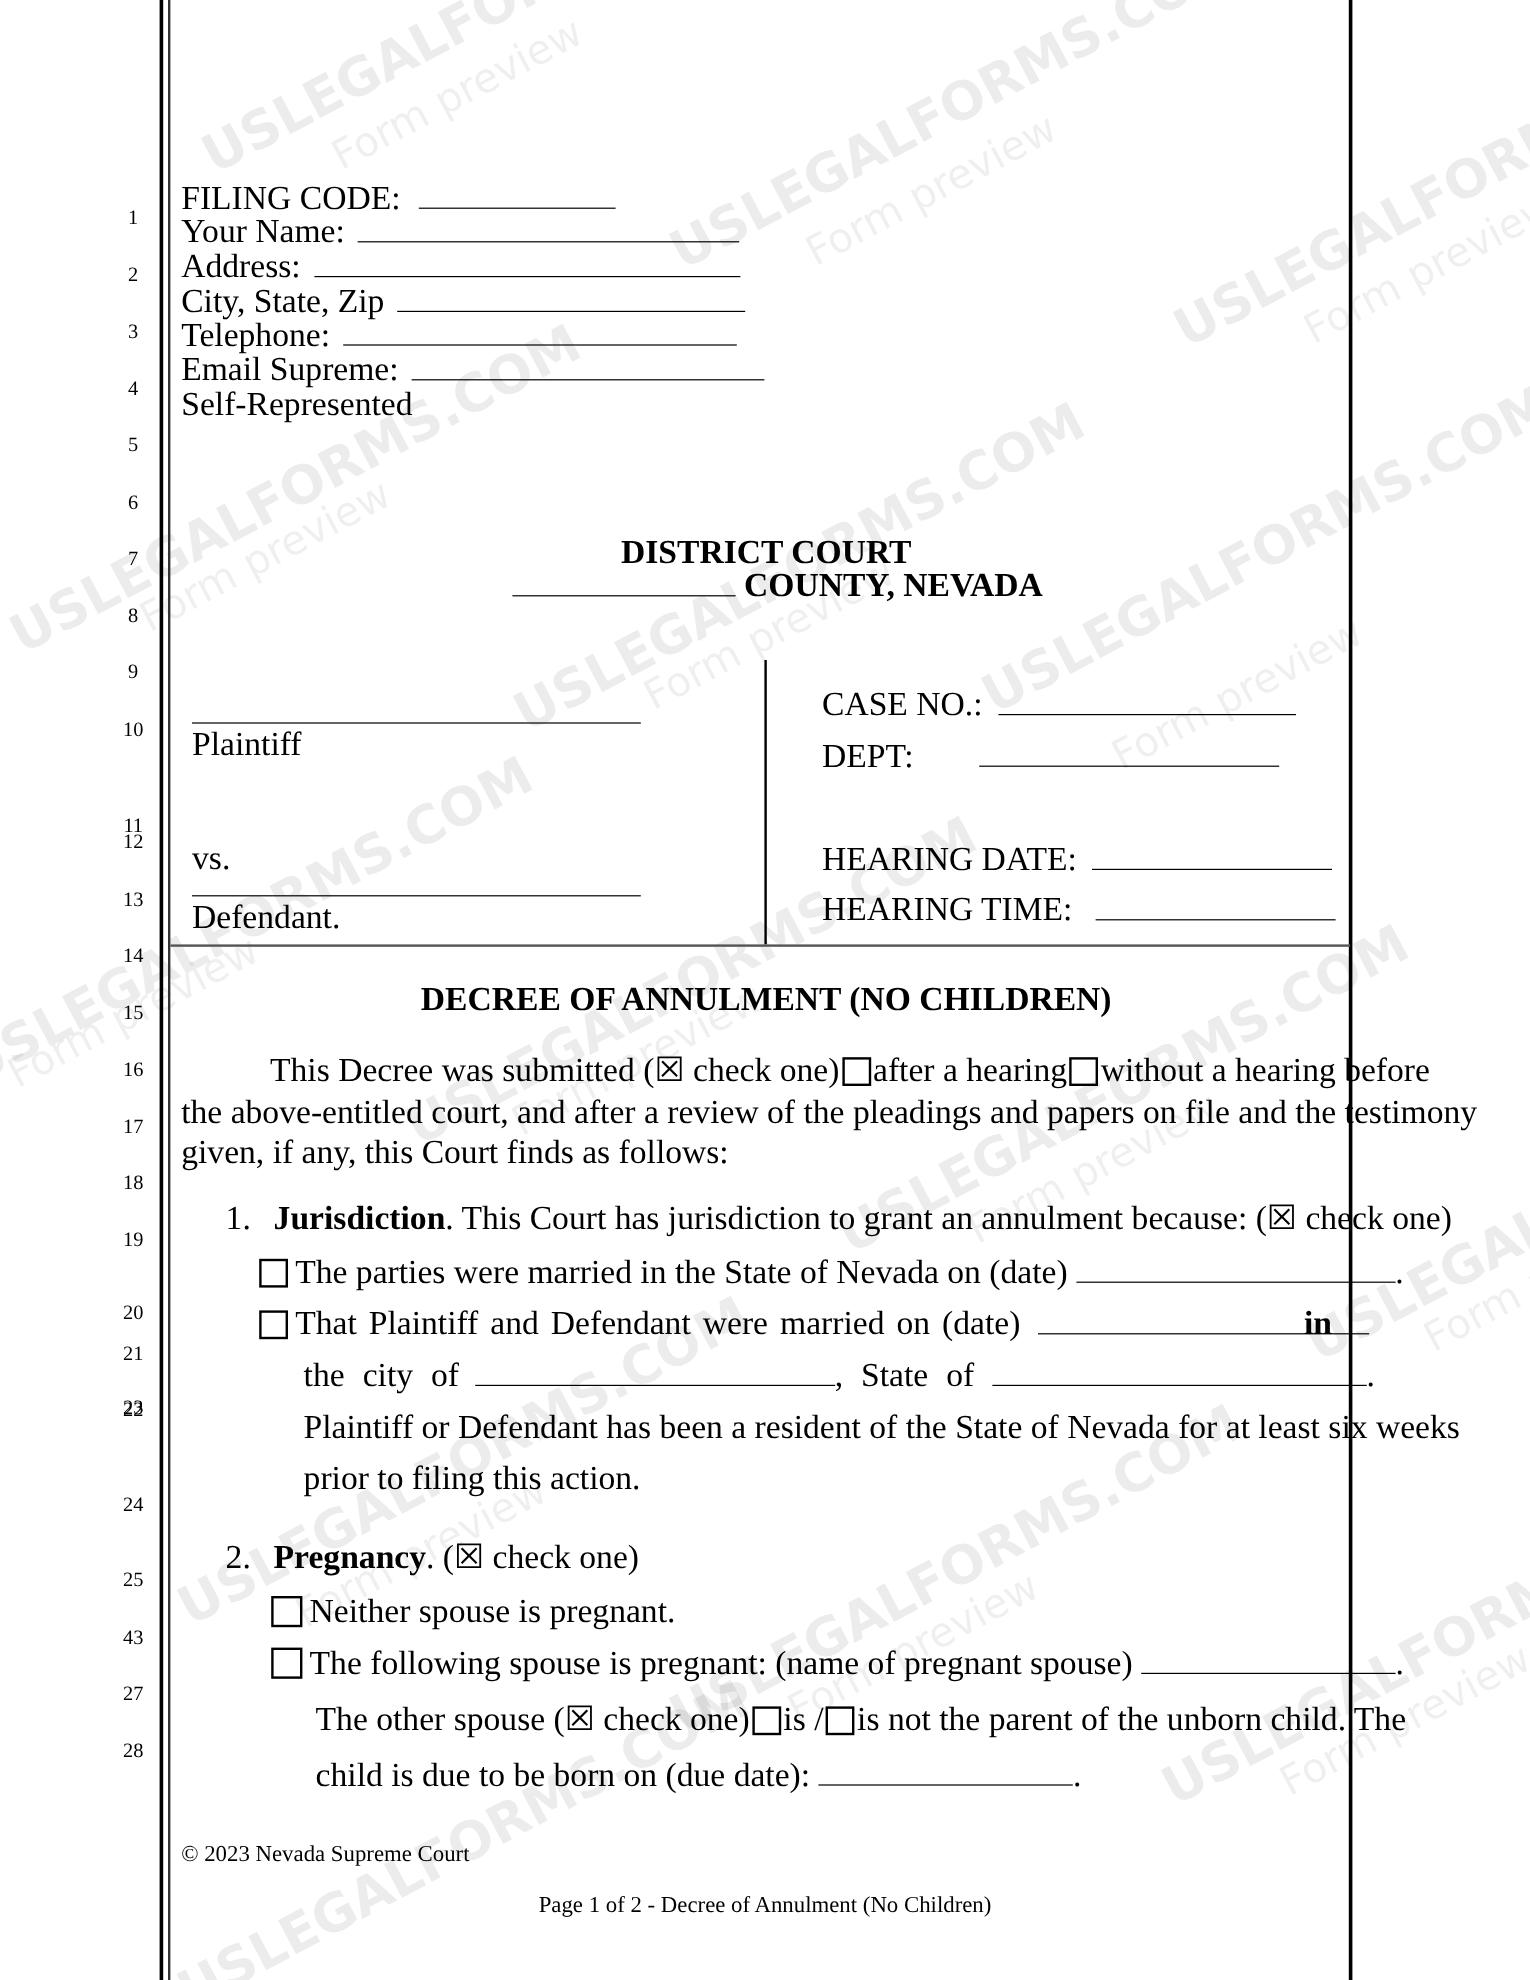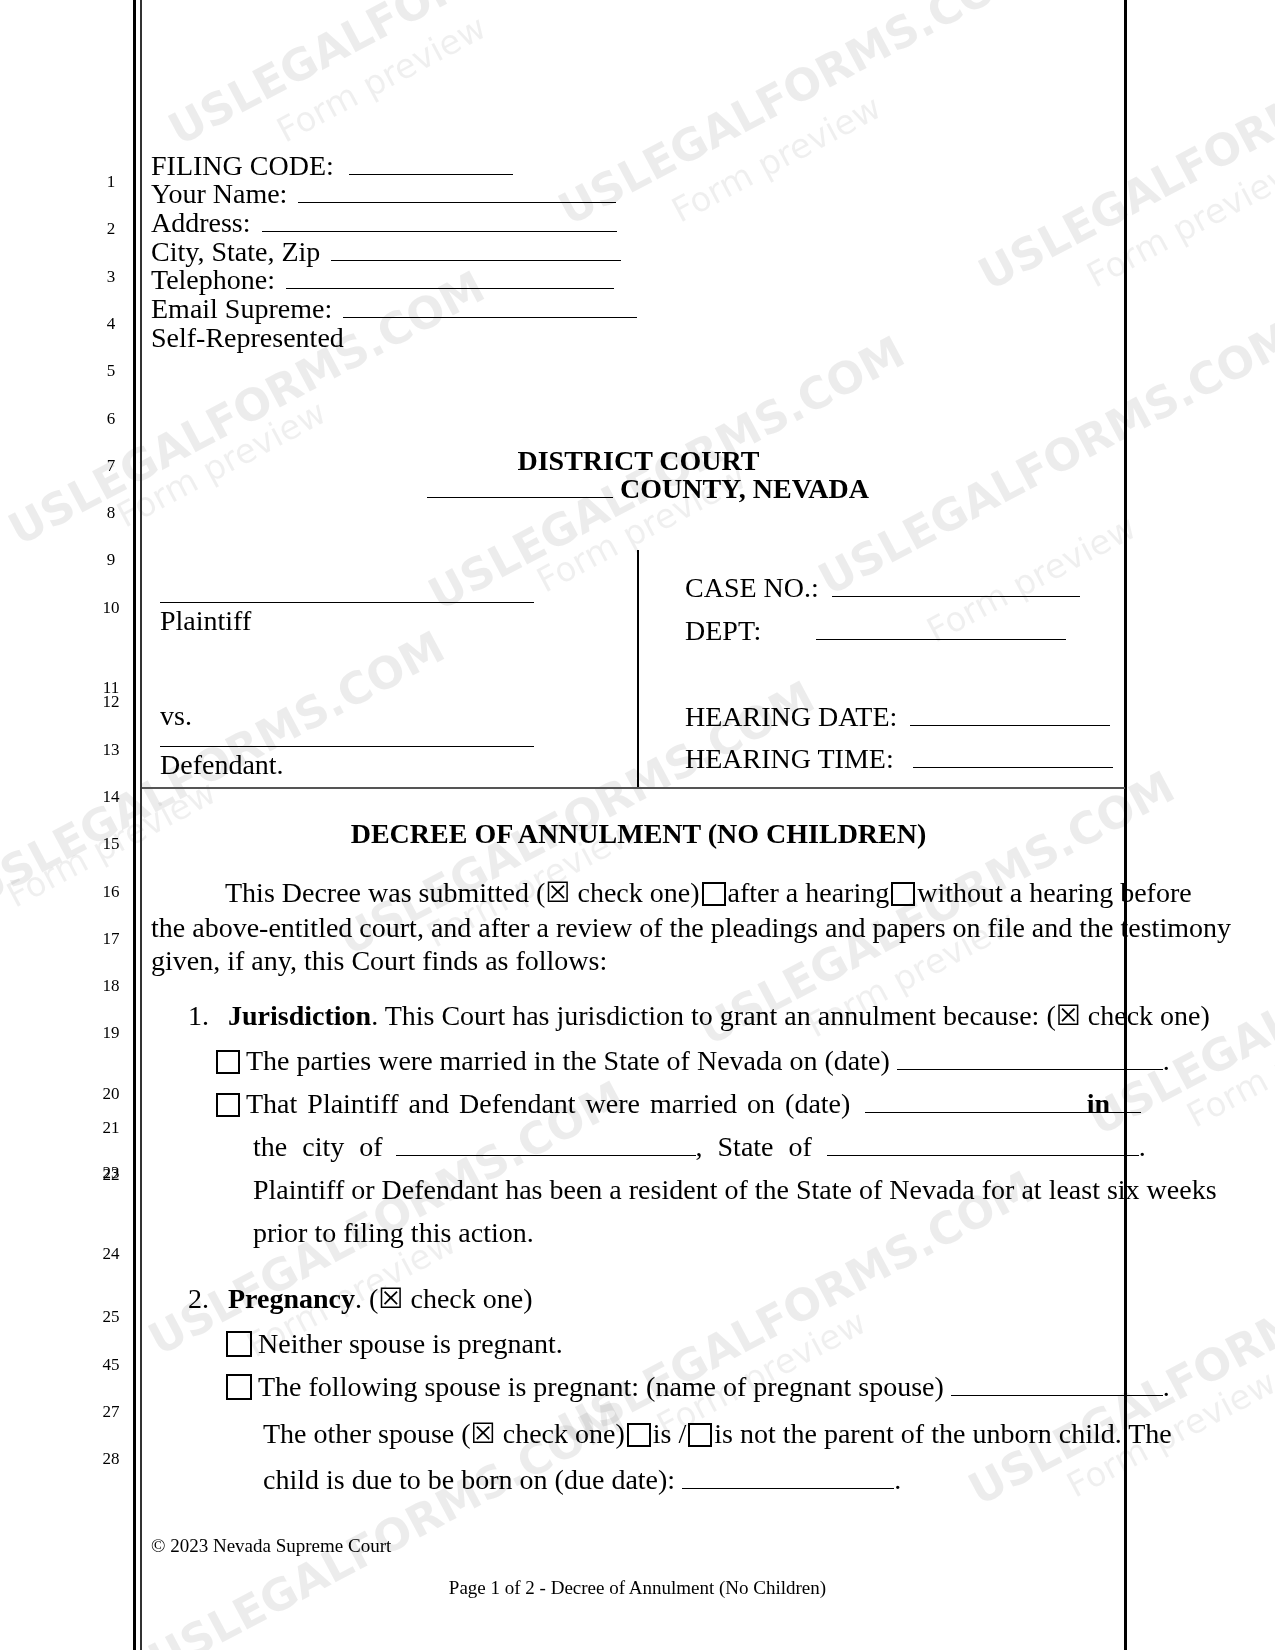--- a/index.html
+++ b/index.html
@@ -74,21 +74,21 @@
     <div class="lnum" style="top: 881.5px;">16</div>
     <div class="lnum" style="top: 928.8px;">17</div>
     <div class="lnum" style="top: 976.1px;">18</div>
     <div class="lnum" style="top: 1023.4px;">19</div>
     <div class="lnum" style="top: 1070.7px; margin-top: 13px;">20</div>
     <div class="lnum" style="top: 1118px;">21</div>
     <div class="lnum" style="top: 1165.3px;">22</div>
     <div class="lnum" style="top: 1151px; margin-top: 12px;">23</div>
     <div class="lnum" style="top: 1244px;">24</div>
     <div class="lnum" style="top: 1307.2px;">25</div>
-    <div class="lnum" style="top: 1354.5px;">45</div>
+    <div class="lnum" style="top: 1354.5px;">43</div>
     <div class="lnum" style="top: 1401.8px;">27</div>
     <div class="lnum" style="top: 1449.1px;">28</div>
   </div>
 
 <div class="abs t" style="left:151px;top:152px;">
   <span>FILING CODE:</span>
   <span class="blank" style="width:164px;margin-left:8px;"></span>
 </div>
 <div class="abs t" style="left:151px;top:180px;">
   <span>Your Name:</span>

